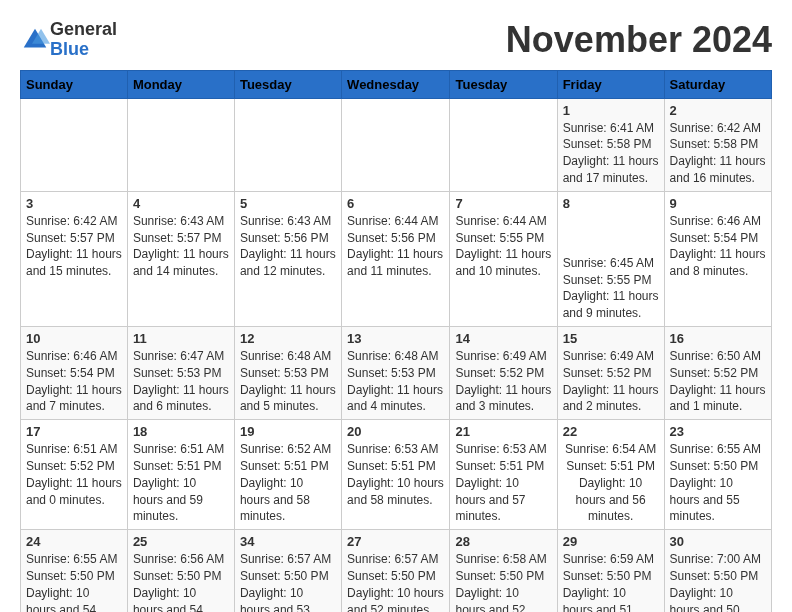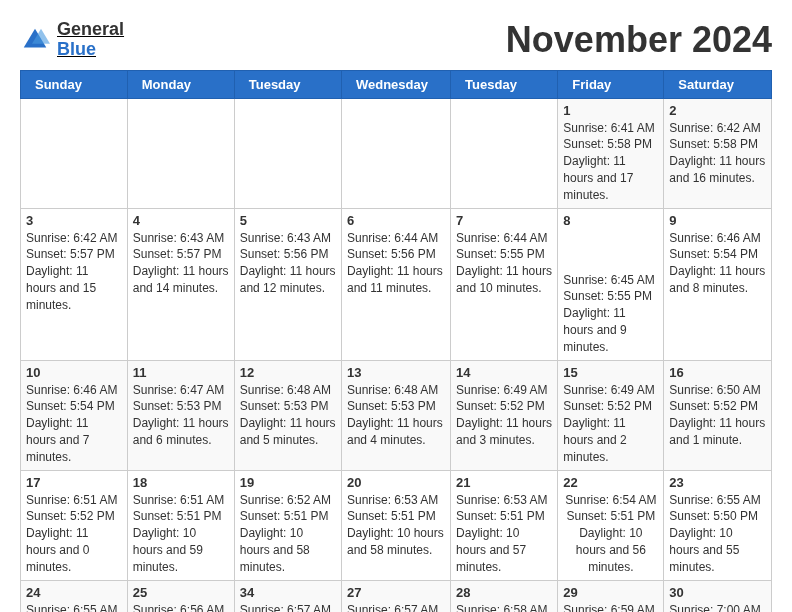--- a/index.html
+++ b/index.html
@@ -12,22 +12,21 @@
     }
     .header {
       display: flex;
       justify-content: space-between;
       align-items: flex-start;
       margin-bottom: 10px;
     }
     .logo {
       display: flex;
       align-items: center;
-      gap: 7px;
-      text-decoration: underline;
+      gap: 0;
     }
     .logo-text {
       font-size: 18px;
       font-weight: bold;
       line-height: 1.1;
     }
     .logo-general { color: #333; }
     .logo-blue { color: #2970c8; }
     .logo-icon {
       width: 30px;
@@ -46,22 +45,22 @@
       font-size: 16px;
       color: #555;
     }
     table {
       width: 100%;
       border-collapse: collapse;
       font-size: 11px;
     }
     thead tr th {
       background-color: #2970c8;
-      color: #ffffff;
-      padding: 6px 14px;
+      color: #000000;
+      padding: 6px 5px;
       text-align: left;
       font-size: 13px;
       font-weight: bold;
       border: 1px solid #2060b0;
     }
     tbody tr td {
       border: 1px solid #ccc;
       vertical-align: top;
       padding: 4px 5px;
       height: 80px;

